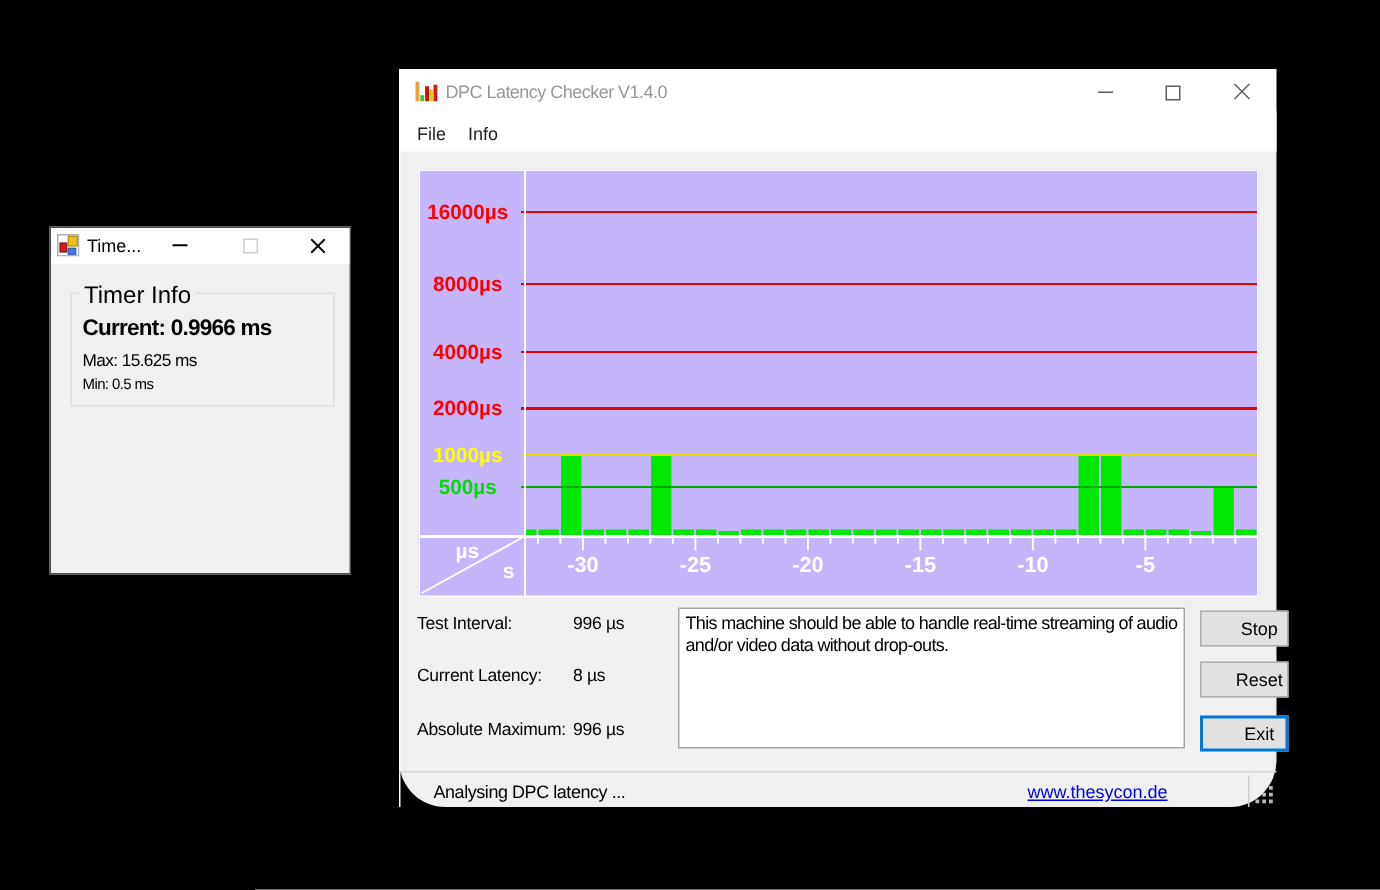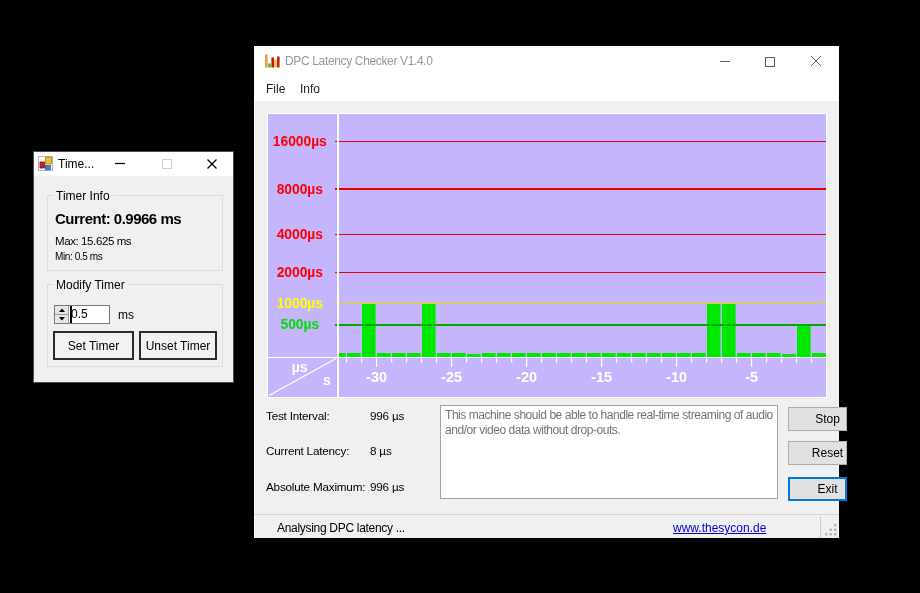--- a/index.html
+++ b/index.html
@@ -1,43 +1,43 @@
 <!DOCTYPE html>
 <html><head>
 <meta charset="utf-8">
 <style>
   html,body{margin:0;padding:0;}
   body{width:920px;height:593px;background:#000;overflow:hidden;position:relative;
        font-family:"Liberation Sans",sans-serif;}
   .abs{position:absolute;}
   
-  #mainwin{left:254px;top:46px;width:585px;height:492px;background:#f0f0f0;}
+  #mainwin{left:266px;top:46px;width:585px;height:492px;background:#f0f0f0;border-radius:31px;}
   #mtitle{left:0;top:0;width:585px;height:55px;background:#fff;}
   #mtitletext{left:31px;width:400px;height:14px;line-height:14px;font-size:12px;color:#979797;top:8px;letter-spacing:-0.35px;}
   .ctl{color:#5e5e5e;}
   #menuFile{left:12px;top:36px;font-size:12px;color:#1f1f1f;}
   #menuInfo{left:46px;top:36px;font-size:12px;color:#1f1f1f;}
   
   #graphbox{left:13px;top:67px;width:558px;height:283px;border:1px solid #fdfdfd;background:#c4b5fd;}
   
   .lbl{font-size:11.7px;color:#000;height:14px;line-height:14px;letter-spacing:-0.2px;}
   #tbox{left:186px;top:359px;width:328px;height:88px;background:#fff;border:1px solid #a3a3a3;
-        font-size:12px;color:#737373;padding:2px 4px;line-height:15px;letter-spacing:-0.45px;white-space:nowrap;overflow:hidden;}
+        font-size:12px;color:#000000;padding:2px 4px;line-height:15px;letter-spacing:-0.45px;white-space:nowrap;overflow:hidden;}
   .btn{width:37px;height:22px;background:#e1e1e1;border:1px solid #adadad;font-size:12px;
        text-align:center;color:#000;display:flex;align-items:center;justify-content:center;padding-left:20px;}
   
   #statsep{left:0;top:468px;width:585px;height:1px;background:#d4d4d4;}
   #stattext{left:11px;top:475px;font-size:12px;color:#000;letter-spacing:-0.3px;margin-left:12px;}
   #statlink{left:419px;top:475px;font-size:12px;color:#0000e6;text-decoration:underline;}
   #statdiv{left:566px;top:471px;width:1px;height:21px;background:#cbcbcb;}
   
   #timerwin{left:33px;top:151px;width:199px;height:230px;background:#f0f0f0;border:1px solid #4d4d4d;}
   #ttitle{left:0;top:0;width:199px;height:24px;background:#fff;}
   .grp{border:1px solid #dcdcdc;background:#f0f0f0;}
-  .grplbl{position:absolute;top:-7px;left:5px;background:#f0f0f0;padding:0 3px;font-size:12px;color:#000;}
+  .grplbl{position:absolute;top:-7px;left:5px;background:#f0f0f0;padding:0 3px;font-size:16px;color:#000;}
   .tbtn{background:#f2f2f2;border:2px solid #2b2b2b;font-size:12px;color:#000;
         display:flex;align-items:center;justify-content:center;}
 </style>
 </head>
 <body>
 
 <div class="abs" id="mainwin">
   <div class="abs" id="mtitle"></div>
   <div class="abs" style="left:0;top:0;width:1px;height:492px;background:#fff"></div>
 
@@ -225,31 +225,13 @@
     <line x1="12.5" y1="3.5" x2="3.5" y2="12.5" stroke="#000" stroke-width="1.2"></line>
   </svg>
 
   <div class="abs grp" style="left:13px;top:43px;width:174px;height:74px">
     <div class="grplbl">Timer Info</div>
     <div class="abs" style="left:7px;top:14px;font-size:15px;font-weight:bold;color:#000;letter-spacing:-0.5px">Current: 0.9966 ms</div>
     <div class="abs" style="left:7px;top:39px;font-size:11.5px;color:#000;letter-spacing:-0.4px">Max: 15.625 ms</div>
     <div class="abs" style="left:7px;top:55px;font-size:10px;color:#000;letter-spacing:-0.4px">Min: 0.5 ms</div>
   </div>
 
-  <div class="abs grp" style="left:13px;top:132px;width:174px;height:81px">
-    <div class="grplbl">Modify Timer</div>
-
-    <div class="abs" style="left:6px;top:20px;width:54px;height:17px;background:#fff;border:1px solid #7a7a7a">
-      <div class="abs" style="left:0;top:0;width:13px;height:8px;background:#e7e7e7;border-right:1px solid #999;border-bottom:1px solid #999"></div>
-      <div class="abs" style="left:0;top:9px;width:13px;height:8px;background:#e7e7e7;border-right:1px solid #999"></div>
-      <svg class="abs" style="left:0;top:0" width="14" height="17" viewBox="0 0 14 17">
-        <path d="M7 2.5 L10 6 L4 6 Z" fill="#000"></path>
-        <path d="M7 14.5 L10 11 L4 11 Z" fill="#000"></path>
-      </svg>
-      <div class="abs" style="left:15px;top:0;width:1.5px;height:17px;background:#000"></div>
-      <div class="abs" style="left:16px;top:1px;font-size:12px;color:#000">0.5</div>
-    </div>
-    <div class="abs" style="left:70px;top:23px;font-size:12px;color:#000">ms</div>
-
-    <div class="abs tbtn" style="left:5px;top:46px;width:77px;height:25px">Set Timer</div>
-    <div class="abs tbtn" style="left:91px;top:46px;width:74px;height:25px">Unset Timer</div>
-  </div>
 </div>
 
 </body></html>

